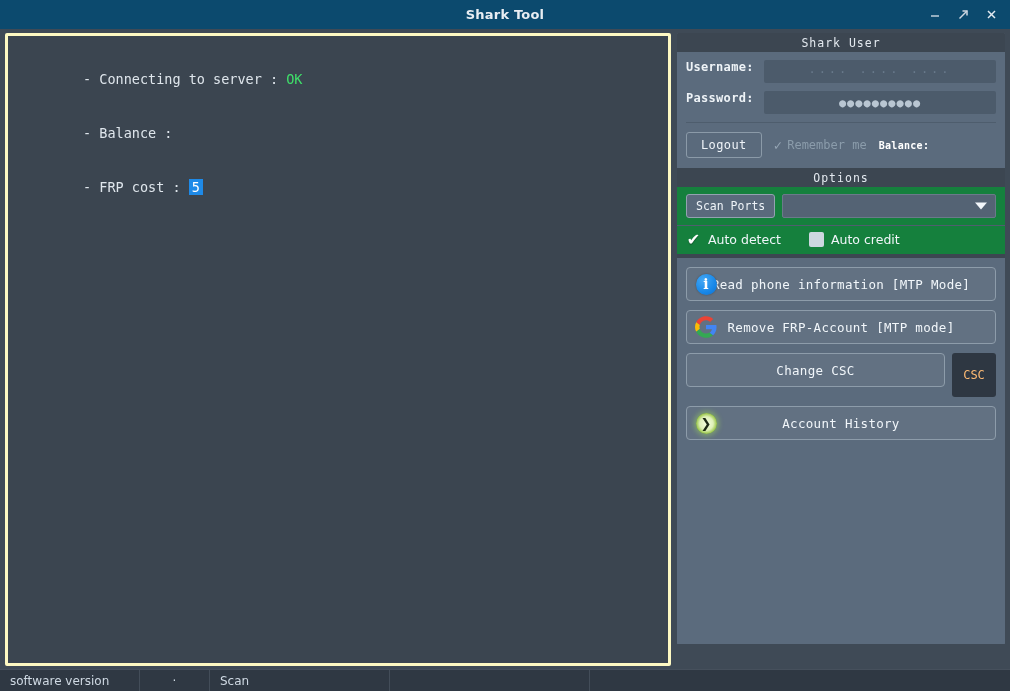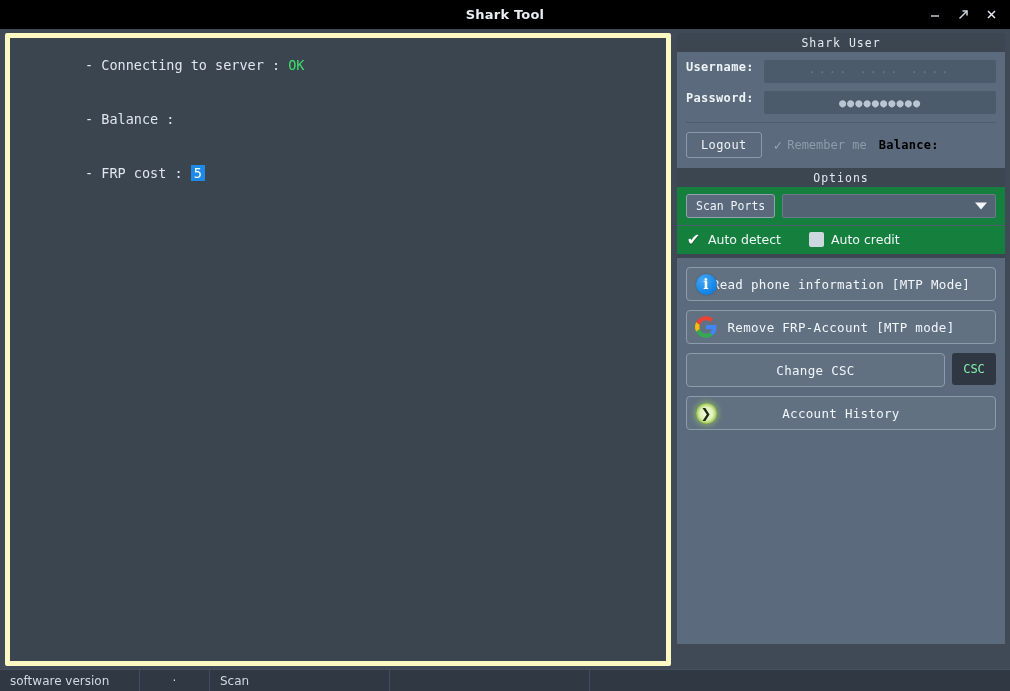--- a/index.html
+++ b/index.html
@@ -19,21 +19,21 @@
     height: 691px;
     position: relative;
     background: #3f4a56;
     display: flex;
     flex-direction: column;
   }
 
   
   .titlebar {
     height: 29px;
-    background: #000000;
+    background: #0c4a6e;
     display: flex;
     align-items: center;
     justify-content: center;
     position: relative;
     flex: 0 0 29px;
   }
   .titlebar-title {
     font-family: "DejaVu Sans", sans-serif;
     font-size: 13px;
     font-weight: bold;
@@ -71,23 +71,23 @@
     padding: 4px 5px 0 5px;
     gap: 6px;
     min-height: 0;
   }
 
   
   .log-panel {
     width: 666px;
     flex: 0 0 666px;
     background: #3b4550;
-    border: 5px solid #fef9c3;
+    border: 3px solid #fef9c3;
     border-radius: 2px;
-    padding: 0 10px;
+    padding: 16px 10px;
     overflow: hidden;
     position: relative;
     margin-bottom: 3px;
   }
   .log-line {
     font-family: "DejaVu Sans Mono", monospace;
     font-size: 13.5px;
     line-height: 18px;
     color: #dfe6ec;
     white-space: pre;
@@ -193,23 +193,23 @@
     font-family: "DejaVu Sans Mono", monospace;
     font-size: 12px;
   }
   .check-mark-dim {
     color: #93a3b2;
     font-size: 14px;
     line-height: 1;
   }
   .balance-label {
     font-family: "DejaVu Sans Mono", monospace;
-    font-size: 12px;
+    font-size: 10px;
     font-weight: bold;
-    color: #000000;
+    color: #ffffff;
     letter-spacing: .3px;
   }
 
   
   .options-body { background: #15803d; }
   .ports-row {
     display: flex;
     align-items: center;
     gap: 7px;
     padding: 7px 9px 7px 9px;
@@ -334,27 +334,27 @@
   }
 
   .row-split {
     display: flex;
     gap: 7px;
     margin-bottom: 9px;
   }
   .row-split .action-btn { margin-bottom: 0; }
   .csc-badge {
     flex: 0 0 44px;
-    height: 32px;
+    height: 44px;
     background: #2e3742;
     border-radius: 3px;
     display: flex;
     align-items: center;
     justify-content: center;
-    color: #86efac;
+    color: #fdba74;
     font-family: "DejaVu Sans Mono", monospace;
     font-size: 12px;
     cursor: pointer;
   }
 
   
   .info-icon {
     width: 21px; height: 21px;
     border-radius: 50%;
     background: radial-gradient(circle at 35% 30%, #44a8f5 0%, #1787e8 60%, #0f6fcc 100%);

